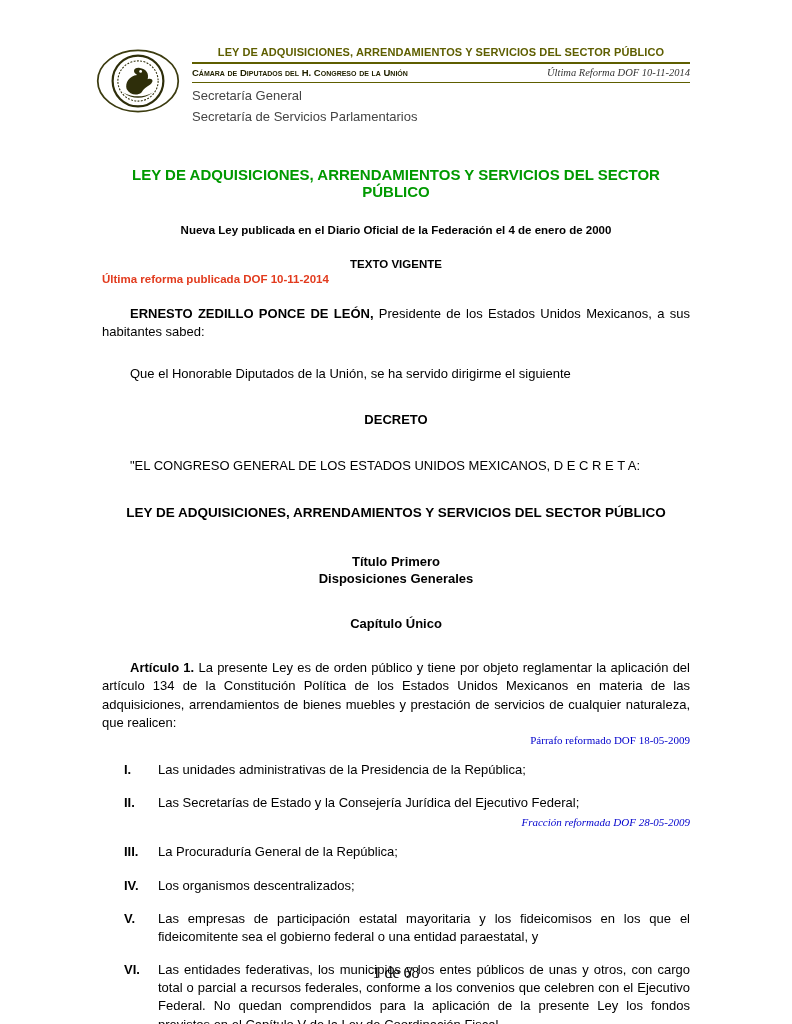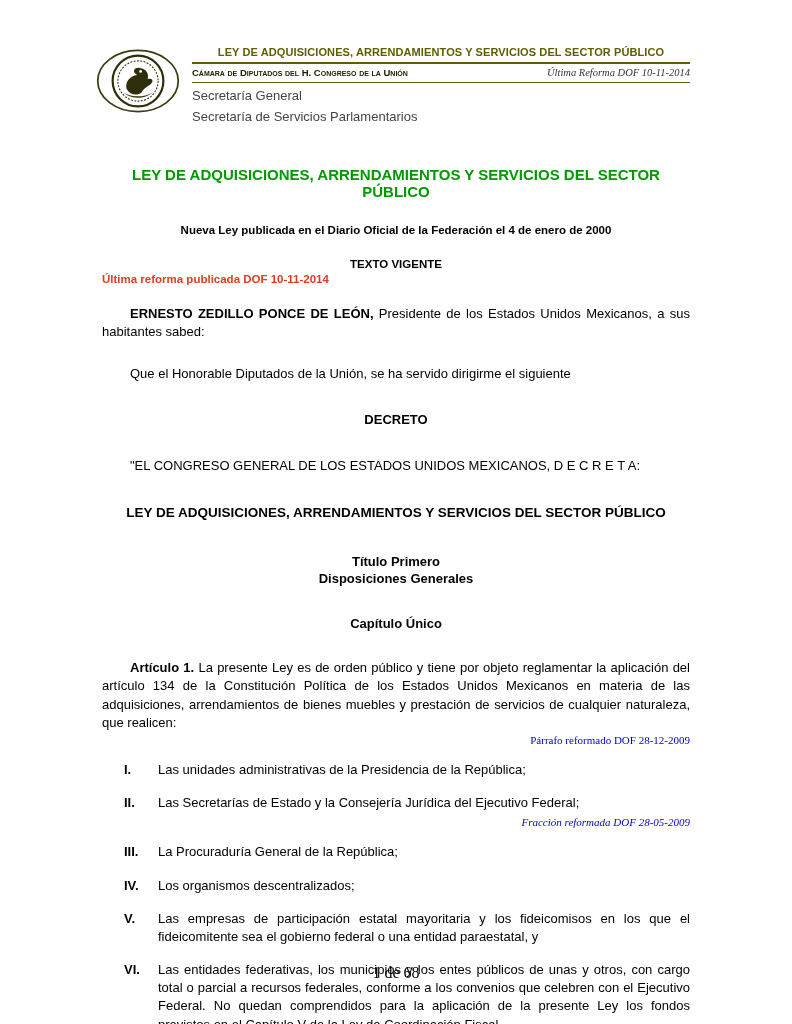--- a/index.html
+++ b/index.html
@@ -119,21 +119,21 @@
     <p class="para c-bold law-title">LEY DE ADQUISICIONES, ARRENDAMIENTOS Y SERVICIOS DEL SECTOR PÚBLICO</p>
 
     <div class="c-bold titulo">
       <div>Título Primero</div>
       <div>Disposiciones Generales</div>
     </div>
 
     <div class="c-bold capitulo">Capítulo Único</div>
 
     <p class="para indent art1"><b class="lead">Artículo 1.</b><span> La presente Ley es de orden público y tiene por objeto reglamentar la aplicación del artículo 134 de la Constitución Política de los Estados Unidos Mexicanos en materia de las adquisiciones, arrendamientos de bienes muebles y prestación de servicios de cualquier naturaleza, que realicen:</span></p>
-    <div class="note">Párrafo reformado DOF 28-12-2009</div>
+    <div class="note">Párrafo reformado DOF 18-05-2009</div>
 
     <div class="frac">
       <div class="frac-num">I.</div>
       <div class="frac-text">Las unidades administrativas de la Presidencia de la República;</div>
     </div>
 
     <div class="frac">
       <div class="frac-num">II.</div>
       <div class="frac-text">Las Secretarías de Estado y la Consejería Jurídica del Ejecutivo Federal;</div>
     </div>

